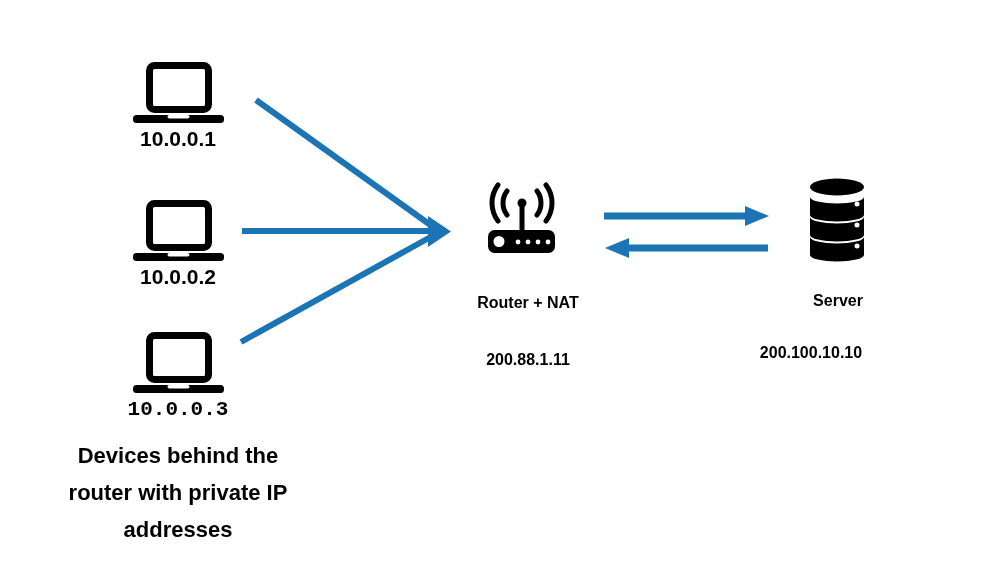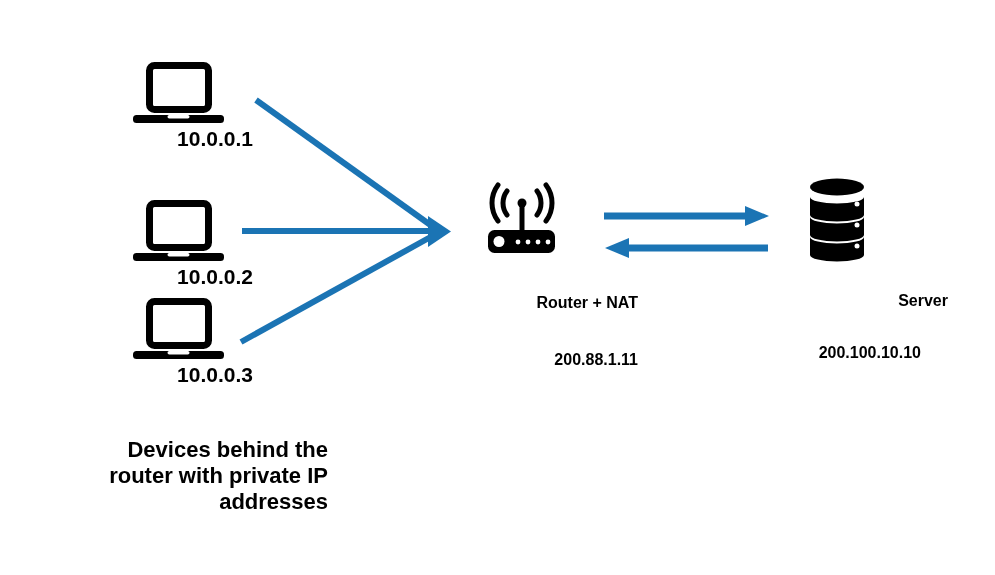--- a/index.html
+++ b/index.html
@@ -16,27 +16,27 @@
   }
   .arrows-layer {
     position: absolute;
     left: 0; top: 0;
     width: 995px; height: 575px;
   }
   .abs { position: absolute; }
   .label {
     color: #000000;
     font-weight: bold;
-    text-align: right;
+    text-align: center;
   }
   .ip-label { font-size: 21px; line-height: 24px; }
   .node-label { font-size: 16px; line-height: 25px; }
   .caption {
     font-size: 22px;
-    line-height: 26px;
+    line-height: 37px;
     white-space: pre-line;
   }
   .device { width: 150px; text-align: center; }
   .device svg { display: inline-block; }
 </style>
 </head>
 <body>
 
 <div class="canvas">
 
@@ -68,21 +68,21 @@
 
   <div class="abs device" style="left:103px; top:200px;">
     <svg width="91" height="61" viewBox="0 0 91 61">
       <rect x="16.5" y="3.5" width="59" height="44" rx="5" fill="#ffffff" stroke="#000000" stroke-width="7"></rect>
       <rect x="0" y="53" width="91" height="8" rx="3.5" fill="#000000"></rect>
       <rect x="34.5" y="53" width="22" height="3.5" rx="1.75" fill="#ffffff"></rect>
     </svg>
     <div class="label ip-label">10.0.0.2</div>
   </div>
 
-  <div class="abs device" style="left:103px; top:298px;">
+  <div class="abs device" style="left:103px; top:332px;font-family:Liberation Mono, monospace;">
     <svg width="91" height="61" viewBox="0 0 91 61">
       <rect x="16.5" y="3.5" width="59" height="44" rx="5" fill="#ffffff" stroke="#000000" stroke-width="7"></rect>
       <rect x="0" y="53" width="91" height="8" rx="3.5" fill="#000000"></rect>
       <rect x="34.5" y="53" width="22" height="3.5" rx="1.75" fill="#ffffff"></rect>
     </svg>
     <div class="label ip-label">10.0.0.3</div>
   </div>
 
   <div class="abs label caption" style="left:28px; top:437px; width:300px;">Devices behind the
 router with private IP

